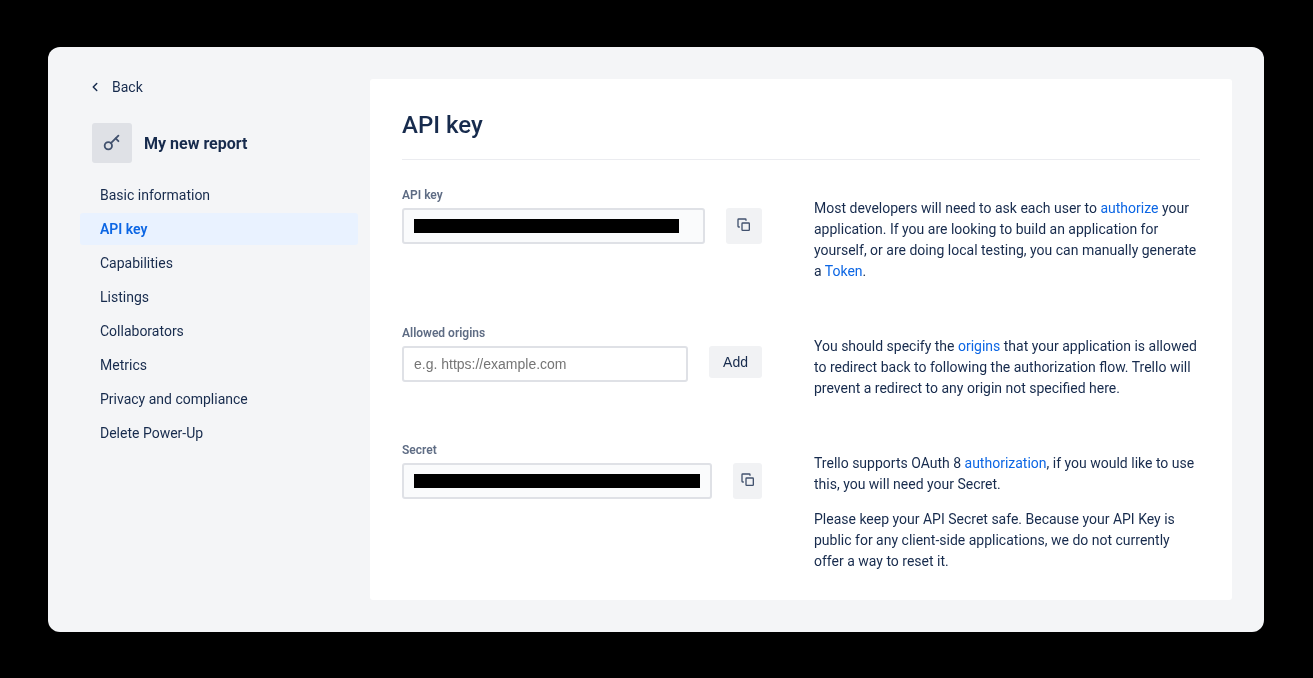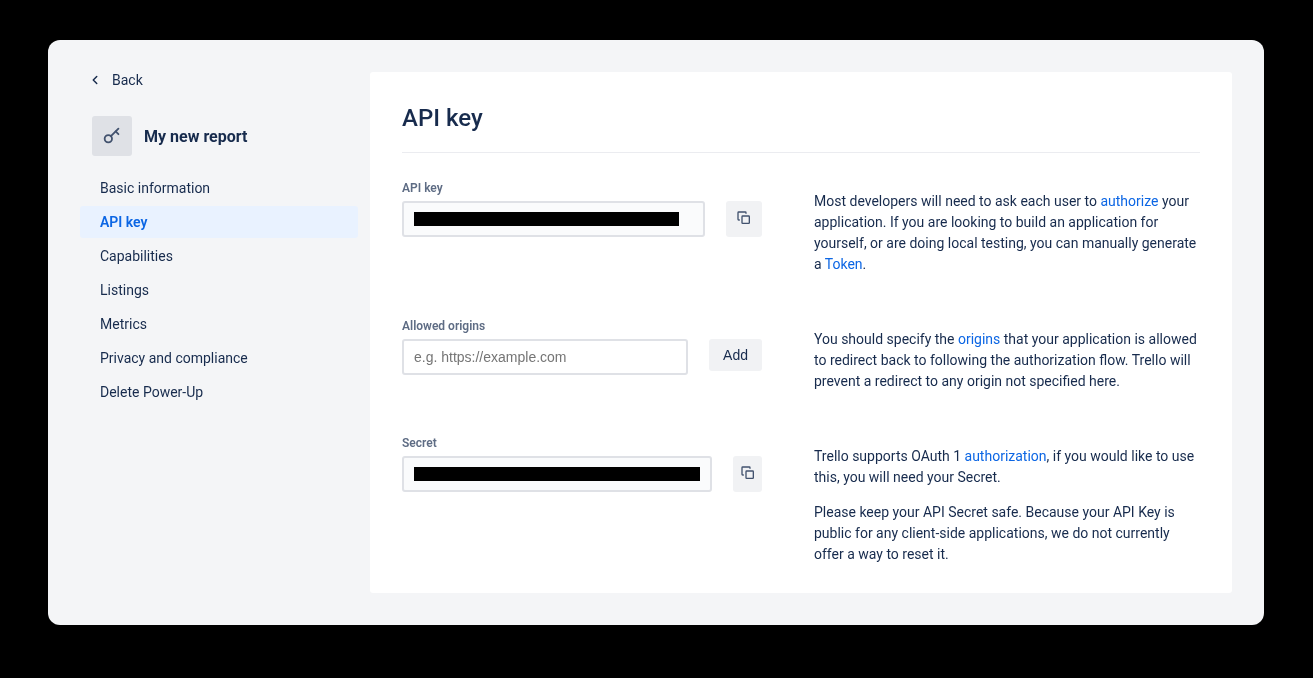--- a/index.html
+++ b/index.html
@@ -6,21 +6,21 @@
     body {
       font-family: -apple-system, BlinkMacSystemFont, "Segoe UI", Roboto, Helvetica, Arial, sans-serif;
       background: #000;
       width: 1313px;
       height: 678px;
       overflow: hidden;
     }
     .app-frame {
       position: absolute;
       left: 48px;
-      top: 40px;
+      top: 47px;
       width: 1216px;
       height: 585px;
       background: #F4F5F7;
       border-radius: 12px;
       display: flex;
       box-shadow: 0 8px 24px rgba(0,0,0,0.3);
     }
     .sidebar {
       width: 322px;
       padding: 32px 0 0 0;
@@ -184,20 +184,21 @@
         </svg>
       </span>
       <span class="project-name">My new report</span>
     </div>
 
     <nav class="nav">
       <div class="nav-item">Basic information</div>
       <div class="nav-item active">API key</div>
       <div class="nav-item">Capabilities</div>
       <div class="nav-item">Listings</div>
+      <div class="nav-item">Collaborators</div>
       <div class="nav-item">Metrics</div>
       <div class="nav-item">Privacy and compliance</div>
       <div class="nav-item">Delete Power-Up</div>
     </nav>
   </aside>
 
   <main class="content">
     <h1 class="page-title">API key</h1>
 
     <div class="sections">
@@ -253,21 +254,21 @@
                 <svg viewBox="0 0 24 24" fill="none" stroke="#42526E" stroke-width="2" stroke-linecap="round" stroke-linejoin="round">
                     <rect x="9" y="9" width="11" height="11" rx="1"></rect>
                     <path d="M5 15H4a1 1 0 0 1-1-1V4a1 1 0 0 1 1-1h10a1 1 0 0 1 1 1v1"></path>
                   </svg>
               </span>
             </button>
           </div>
         </div>
         <div class="section-right">
           <p>
-            <span>Trello supports OAuth 1 </span><a class="inline-link">authorization</a><span>, if you would like to use this, you will need your Secret.</span>
+            <span>Trello supports OAuth 8 </span><a class="inline-link">authorization</a><span>, if you would like to use this, you will need your Secret.</span>
           </p>
           <p>Please keep your API Secret safe. Because your API Key is public for any client-side applications, we do not currently offer a way to reset it.</p>
         </div>
       </div>
 
     </div>
   </main>
 
 </div>
 

